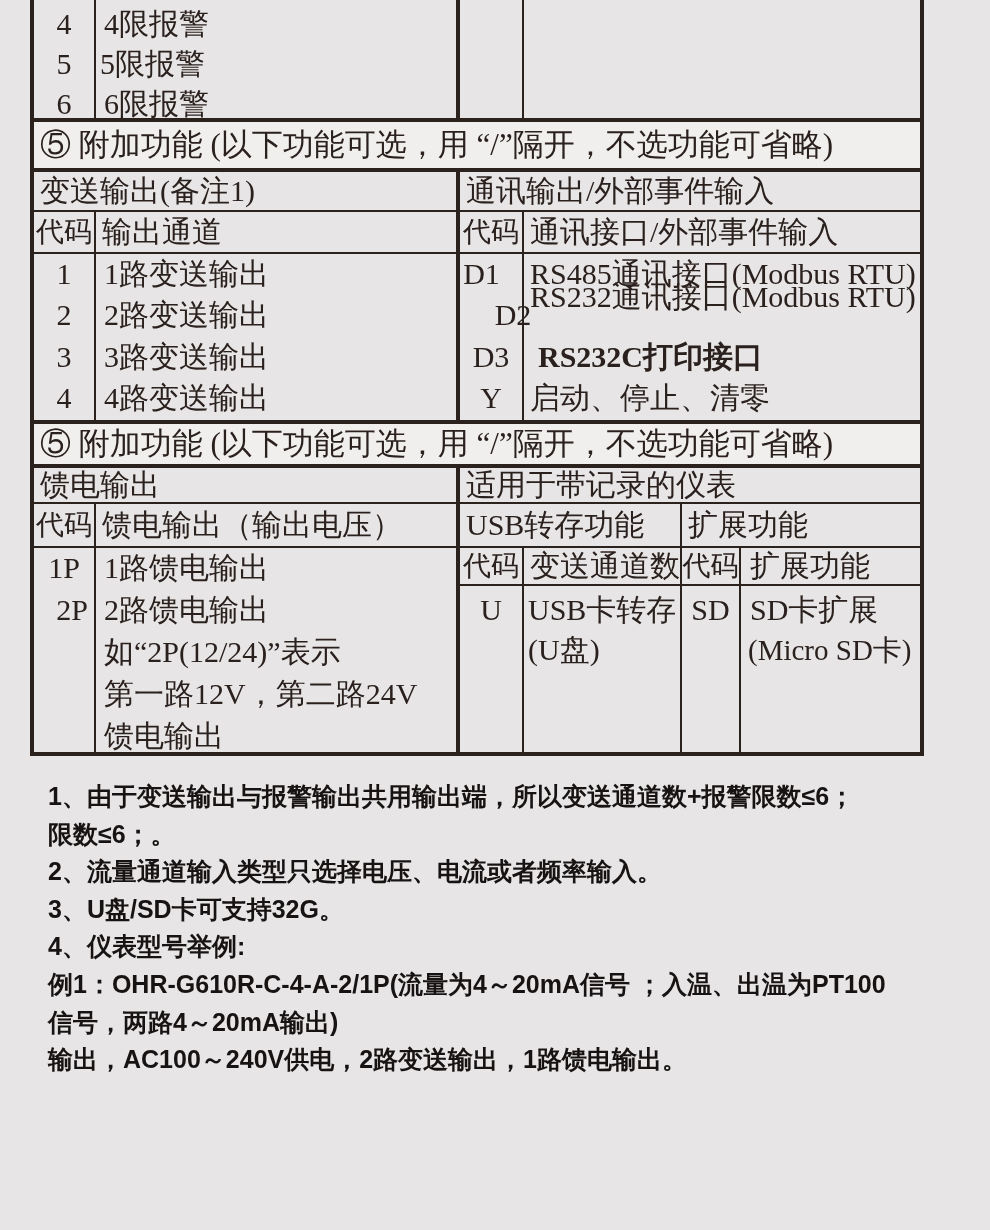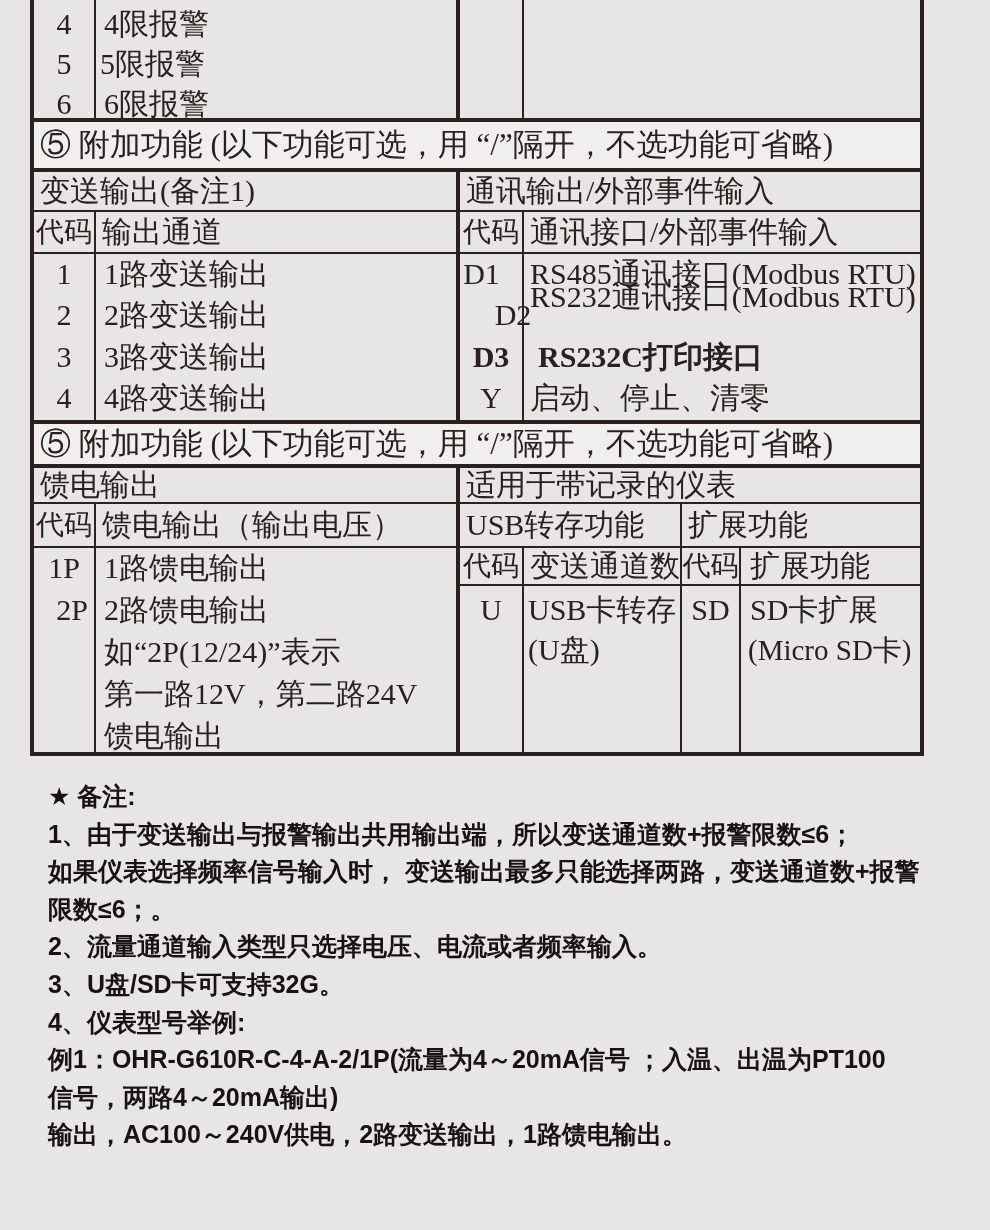--- a/index.html
+++ b/index.html
@@ -85,21 +85,21 @@
   <div class="t" style="left:104px;top:294px;line-height:41px;">2路变送输出</div>
   <div class="t c" style="left:34px;top:336px;width:60px;line-height:41px;">3</div>
   <div class="t" style="left:104px;top:336px;line-height:41px;">3路变送输出</div>
   <div class="t c" style="left:34px;top:377px;width:60px;line-height:41px;">4</div>
   <div class="t" style="left:104px;top:377px;line-height:41px;">4路变送输出</div>
 
   <div class="t c" style="left:460px;top:253px;width:43px;line-height:41px;">D1</div>
   <div class="t" style="left:530px;top:253px;line-height:41px;">RS485通讯接口(Modbus RTU)</div>
   <div class="t c" style="left:460px;top:294px;width:82px;line-height:41px;margin-left:12px;">D2</div>
   <div class="t" style="left:530px;top:276px;line-height:41px;">RS232通讯接口(Modbus RTU)</div>
-  <div class="t c" style="left:460px;top:336px;width:62px;line-height:41px;font-weight:bold;">D3</div>
+  <div class="t c" style="left:460px;top:336px;width:62px;line-height:41px;">D3</div>
   <div class="t" style="left:538px;top:336px;line-height:41px;font-weight:bold;">RS232C打印接口</div>
   <div class="t c" style="left:460px;top:377px;width:62px;line-height:41px;">Y</div>
   <div class="t" style="left:530px;top:377px;line-height:41px;">启动、停止、清零</div>
 
   <div class="band" style="top:424px;height:40px;line-height:40px;">⑤ 附加功能 (以下功能可选，用 “/”隔开，不选功能可省略)</div>
 
   <div class="t" style="left:40px;top:468px;line-height:34px;">馈电输出</div>
   <div class="t" style="left:466px;top:468px;line-height:34px;">适用于带记录的仪表</div>
 
   <div class="t c code" style="left:34px;top:504px;width:60px;line-height:42px;">代码</div>
@@ -124,23 +124,21 @@
   <div class="t" style="left:104px;top:716px;line-height:40px;">馈电输出</div>
 
   <div class="t c" style="left:460px;top:590px;width:62px;line-height:40px;">U</div>
   <div class="t" style="left:528px;top:590px;line-height:40px;">USB卡转存</div>
   <div class="t" style="left:528px;top:630px;line-height:40px;">(U盘)</div>
   <div class="t c" style="left:682px;top:590px;width:57px;line-height:40px;">SD</div>
   <div class="t" style="left:748px;top:630px;line-height:40px;font-size:29px;">(Micro SD卡)</div>
   <div class="t" style="left:750px;top:590px;line-height:40px;">SD卡扩展</div>
 
   <div class="notes">
-    <div>★ 备注:</div>
     <div>1、由于变送输出与报警输出共用输出端，所以变送通道数+报警限数≤6；</div>
-    <div>如果仪表选择频率信号输入时， 变送输出最多只能选择两路，变送通道数+报警</div>
     <div>限数≤6；。</div>
     <div>2、流量通道输入类型只选择电压、电流或者频率输入。</div>
     <div>3、U盘/SD卡可支持32G。</div>
     <div>4、仪表型号举例:</div>
     <div>例1：OHR-G610R-C-4-A-2/1P(流量为4～20mA信号 ；入温、出温为PT100</div>
     <div>信号，两路4～20mA输出)</div>
     <div>输出，AC100～240V供电，2路变送输出，1路馈电输出。</div>
   </div>
 
 </div>

